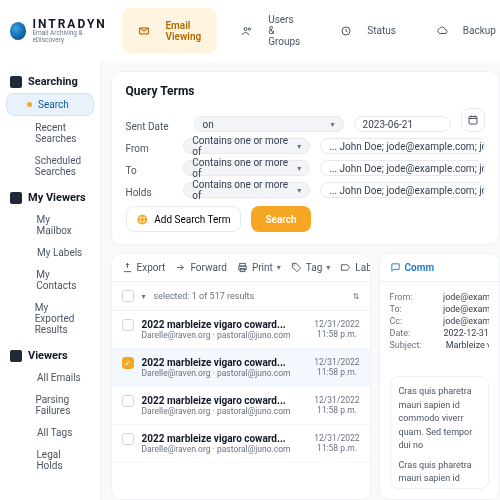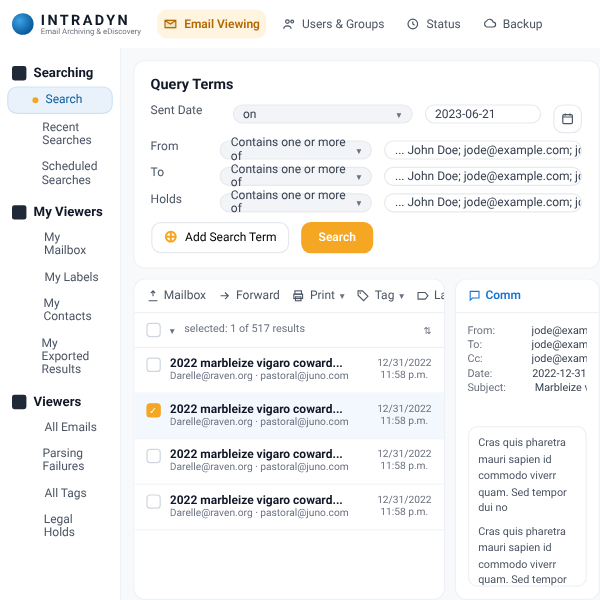--- a/index.html
+++ b/index.html
@@ -4,39 +4,39 @@
 <style>
   * { box-sizing: border-box; margin: 0; padding: 0; font-family: -apple-system, BlinkMacSystemFont, "Segoe UI", Roboto, Helvetica, Arial, sans-serif; }
   body { background: #f7f9fb; font-size: 11px; color: #1f2937; width: 500px; height: 500px; overflow: hidden; display: flex; flex-direction: column; }
   .topbar { display: flex; align-items: center; padding: 8px 10px; background: #fff; }
   .brand { display: flex; align-items: center; gap: 6px; margin-right: 14px; }
   .brand-logo { width: 18px; height: 18px; border-radius: 50%; background: radial-gradient(circle at 35% 35%, #3aa2e6 0%, #0a5b9c 70%); }
   .brand-text { line-height: 1; }
   .brand-name { font-size: 12px; font-weight: 700; letter-spacing: 2px; color: #111827; }
   .brand-sub { font-size: 6.5px; color: #6b7280; }
   .tabs { display: flex; gap: 8px; }
-  .tab { display: flex; align-items: center; gap: 5px; padding: 6px 5px; border-radius: 8px; font-size: 10px; color: #4b5563; background: #fff; cursor: pointer; }
+  .tab { display: flex; align-items: center; gap: 15px; padding: 6px 16px; border-radius: 8px; font-size: 10px; color: #4b5563; background: #fff; cursor: pointer; }
   .tab.active { background: #fff4e0; color: #b26a00; font-weight: 600; }
   .tab .ic { width: 12px; height: 12px; display: inline-flex; align-items: center; justify-content: center; }
 
   .layout { display: flex; flex: 1 1 auto; overflow: hidden; }
 
   .sidebar { width: 130px; background: #fff; border-right: 1px solid #eef1f5; padding: 6px 0 10px 0; }
   .side-group-title { display: flex; align-items: center; gap: 6px; padding: 8px 10px 4px 10px; font-size: 11px; font-weight: 700; color: #111827; }
   .side-group-title .gi { width: 12px; height: 12px; background: #1f2937; border-radius: 2px; display: inline-block; }
   .side-item { display: flex; align-items: center; gap: 6px; padding: 5px 10px 5px 20px; font-size: 10px; color: #4b5563; border-radius: 8px; margin: 1px 6px; cursor: pointer; }
   .side-item.active { background: #e9f2fb; color: #0a5b9c; border: 1px solid #cfe3f5; }
   .side-dot { width: 5px; height: 5px; border-radius: 50%; background: transparent; }
   .side-item.active .side-dot { background: #f5a623; }
 
   .main { flex: 1 1 auto; padding: 10px 0 0 10px; display: flex; flex-direction: column; gap: 8px; overflow: hidden; }
   .card { background: #fff; border-radius: 10px; border: 1px solid #eef1f5; }
   .query-card { padding: 12px 14px 12px 14px; }
   .card-title { font-size: 12px; font-weight: 700; color: #111827; margin-bottom: 10px; }
-  .qr-row { display: flex; align-items: flex-start; gap: 10px; margin: 6px 0; }
+  .qr-row { display: flex; align-items: flex-end; gap: 10px; margin: 6px 0; }
   .qr-label { width: 58px; font-size: 10px; color: #4b5563; }
   .select, .input { background: #f2f4f7; border: 1px solid #e6e9ee; border-radius: 8px; font-size: 10px; color: #374151; height: 16px; display: flex; align-items: center; padding: 0 8px; }
   .select { width: 150px; justify-content: space-between; cursor: pointer; }
   .select.narrow { width: 150px; }
   .input { flex: 1 1 auto; background: #fff; min-width: 0; overflow: hidden; white-space: nowrap; }
   .icon-btn { width: 24px; height: 24px; border-radius: 8px; border: 1px solid #e6e9ee; background: #fff; display: flex; align-items: center; justify-content: center; cursor: pointer; }
   .caret { font-size: 8px; color: #6b7280; }
   .add-row { display: flex; gap: 10px; margin-top: 8px; }
   .chip-btn { height: 26px; border-radius: 8px; border: 1px solid #e6e9ee; background: #fff; padding: 0 10px; display: flex; align-items: center; gap: 6px; font-size: 10px; cursor: pointer; }
   .chip-btn .plus { color: #f5a623; font-weight: 700; font-size: 14px; line-height: 0; }
@@ -247,21 +247,21 @@
     </div>
 
     <div class="results-area">
 
       <div class="card results-card">
         <div class="toolbar">
           <div class="tb-item">
             <svg width="11" height="11" viewBox="0 0 24 24">
                 <path d="M12 3v10M8 7l4-4 4 4M4 21h16" stroke="#4b5563" stroke-width="2" fill="none"></path>
               </svg>
-            <span>Mailbox</span>
+            <span>Export</span>
           </div>
           <div class="tb-item">
             <svg width="11" height="11" viewBox="0 0 24 24">
                 <path d="M4 12h14M12 6l6 6-6 6" stroke="#4b5563" stroke-width="2" fill="none"></path>
               </svg>
             <span>Forward</span>
           </div>
           <div class="tb-item">
             <svg width="11" height="11" viewBox="0 0 24 24">
                 <rect x="6" y="3" width="12" height="6" fill="none" stroke="#4b5563" stroke-width="2"></rect>

